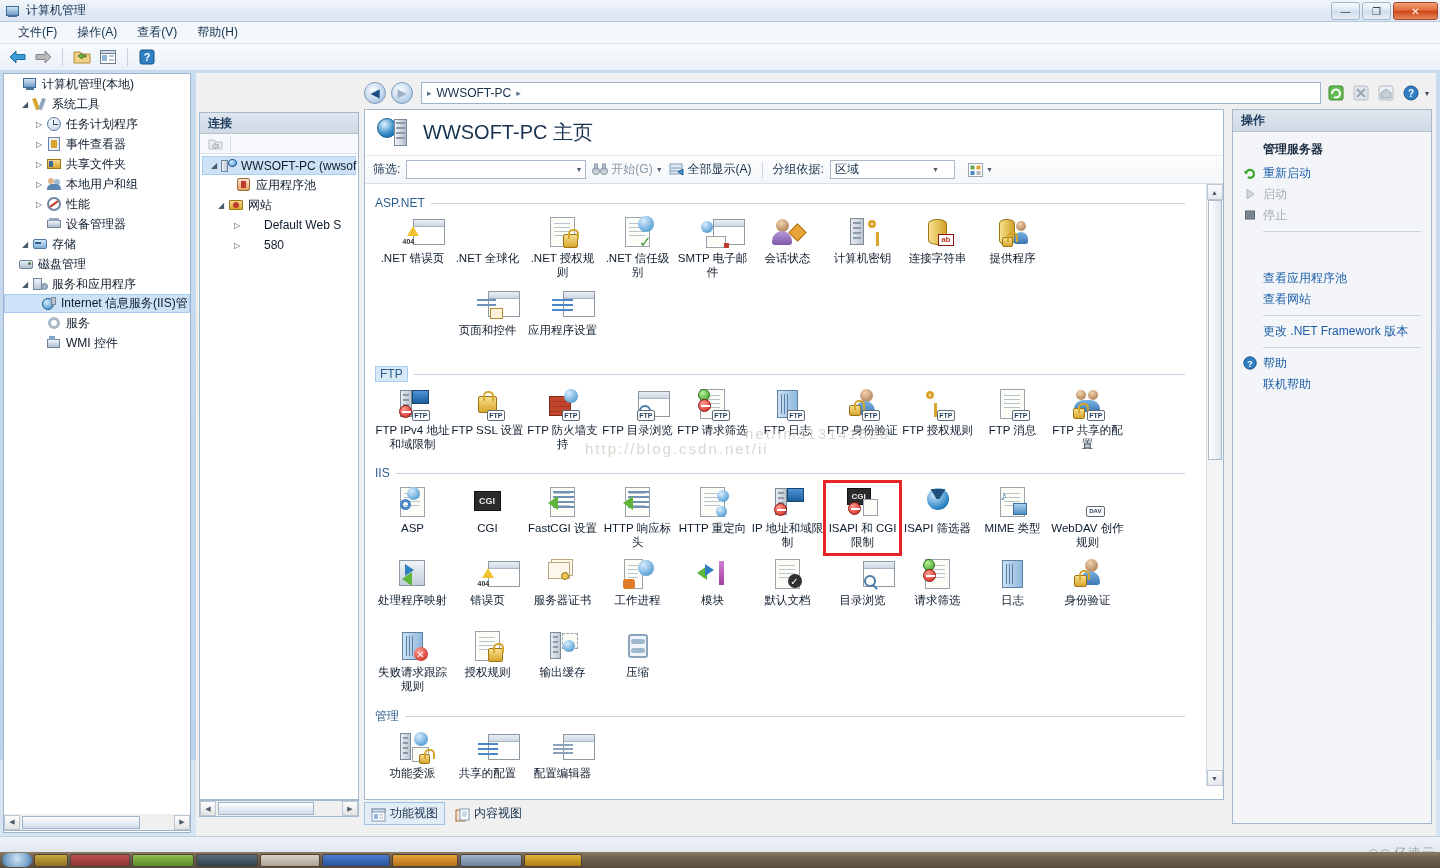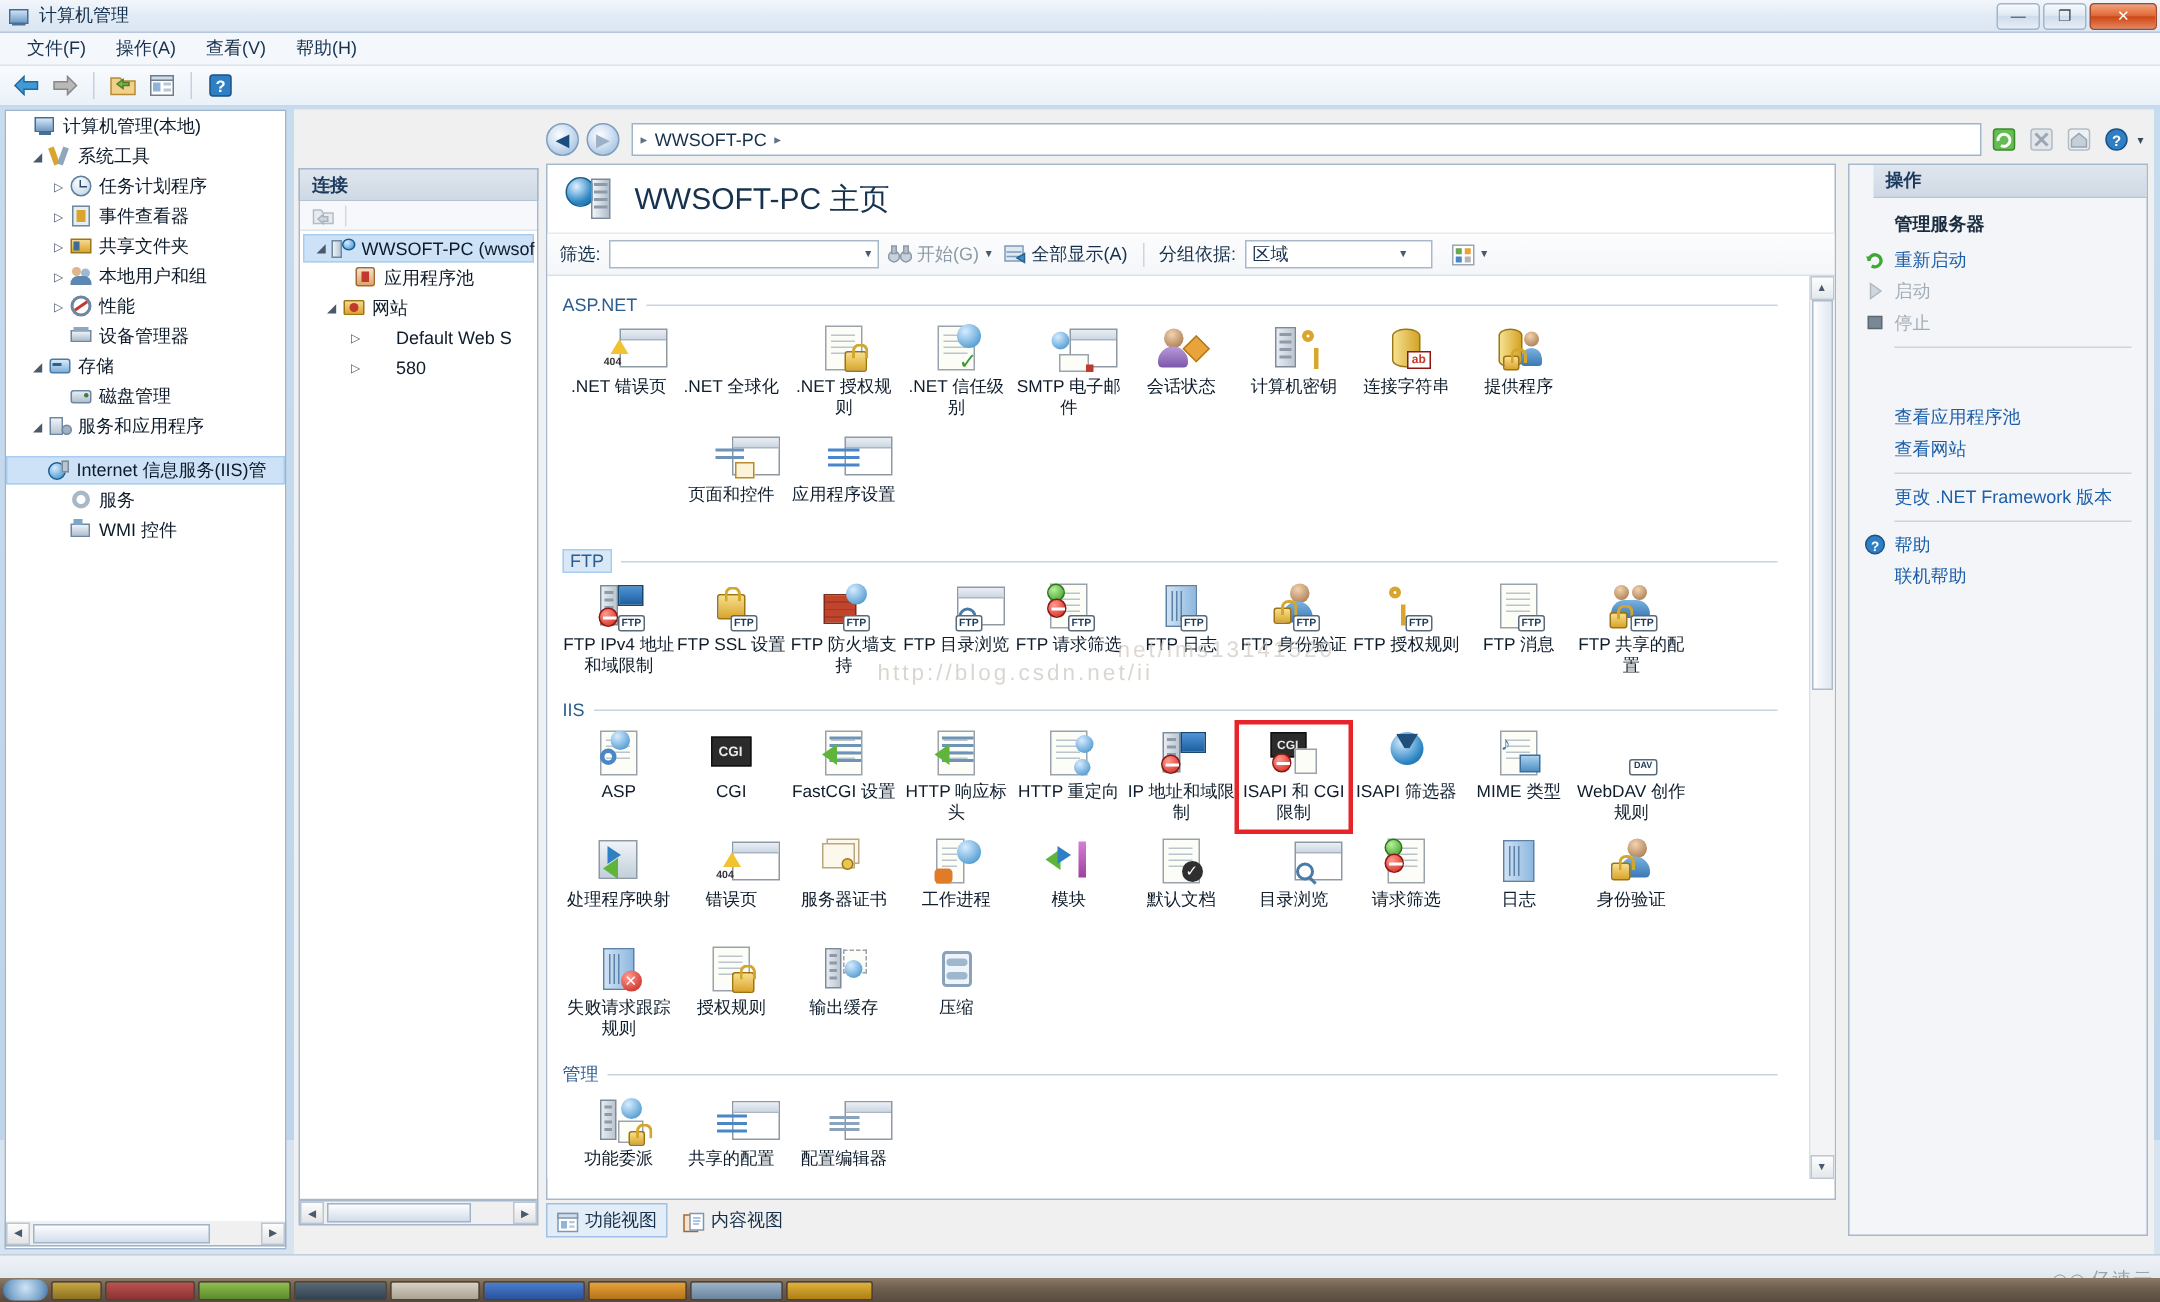--- a/index.html
+++ b/index.html
@@ -222,21 +222,21 @@
 
   
   .act-pane {
     position:absolute; left:1036px; top:36px; width:200px; height:715px;
     background:#f3f5f8; border:1px solid #a6b8cc;
   }
   .act-header {
     height:22px; background: linear-gradient(180deg,#dfe6ee 0%, #cfd9e4 100%);
     border-bottom:1px solid #b6c3d2;
     font-weight:bold; font-size:12px; color:#1b3a5c;
-    display:flex;align-items:center;padding-left:8px;margin-left:16px;
+    display:flex;align-items:center;padding-left:8px;
   }
   .act-body { padding:6px 4px 0 4px; }
   .act-section-title {
     font-weight:bold; color:#1a2c3f; font-size:12px;
     padding:3px 0 5px 26px;
   }
   .act-item {
     display:flex; align-items:center; height:21px; padding-left:6px;
     font-size:12px;
   }
@@ -551,38 +551,38 @@
     </div>
 
     <div class="tree-row" style="padding-left:14px;">
       <span class="twisty">◢</span>
       <span class="titem-icon">
         <span class="sq" style="left:1px;top:3px;width:14px;height:10px;background:linear-gradient(180deg,#d7eaf8,#7fb0d8);border:1px solid #4a7ba8;border-radius:2px;"></span>
         <span class="sq" style="left:3px;top:6px;width:6px;height:2px;background:#2f5f8d;"></span>
       </span>
       <span>存储</span>
     </div>
-    <div class="tree-row" style="padding-left:28px;">
+    <div class="tree-row" style="">
       <span class="twisty"></span>
       <span class="titem-icon">
         <span class="sq" style="left:1px;top:4px;width:14px;height:9px;background:linear-gradient(180deg,#e6edf4,#b1c0cf);border:1px solid #6e86a0;border-radius:2px;"></span>
         <span class="sq" style="left:10px;top:6px;width:3px;height:3px;border-radius:50%;background:#3f7c3f;"></span>
       </span>
       <span>磁盘管理</span>
     </div>
 
     <div class="tree-row" style="padding-left:14px;">
       <span class="twisty">◢</span>
       <span class="titem-icon">
         <span class="sq" style="left:1px;top:2px;width:9px;height:12px;background:linear-gradient(180deg,#eef3f8,#b9c6d2);border:1px solid #6e86a0;"></span>
         <span class="sq" style="left:9px;top:7px;width:7px;height:7px;border-radius:50%;background:#9fb2c4;border:1px solid #6e86a0;"></span>
       </span>
       <span>服务和应用程序</span>
     </div>
-    <div class="tree-row sel" style="padding-left:12px;margin-top:10px;">
+    <div class="tree-row sel" style="padding-left:22px;">
       <span class="twisty"></span>
       <span class="titem-icon">
         <span class="sq" style="left:1px;top:2px;width:12px;height:12px;border-radius:50%;background:radial-gradient(circle at 35% 30%,#d7ecff,#2f87c6);border:1px solid #1b5c92;"></span>
         <span class="sq" style="left:10px;top:1px;width:5px;height:8px;background:#b9c6d2;border:1px solid #7d8a97;"></span>
       </span>
       <span>Internet 信息服务(IIS)管</span>
     </div>
     <div class="tree-row" style="padding-left:28px;">
       <span class="twisty"></span>
       <span class="titem-icon">

